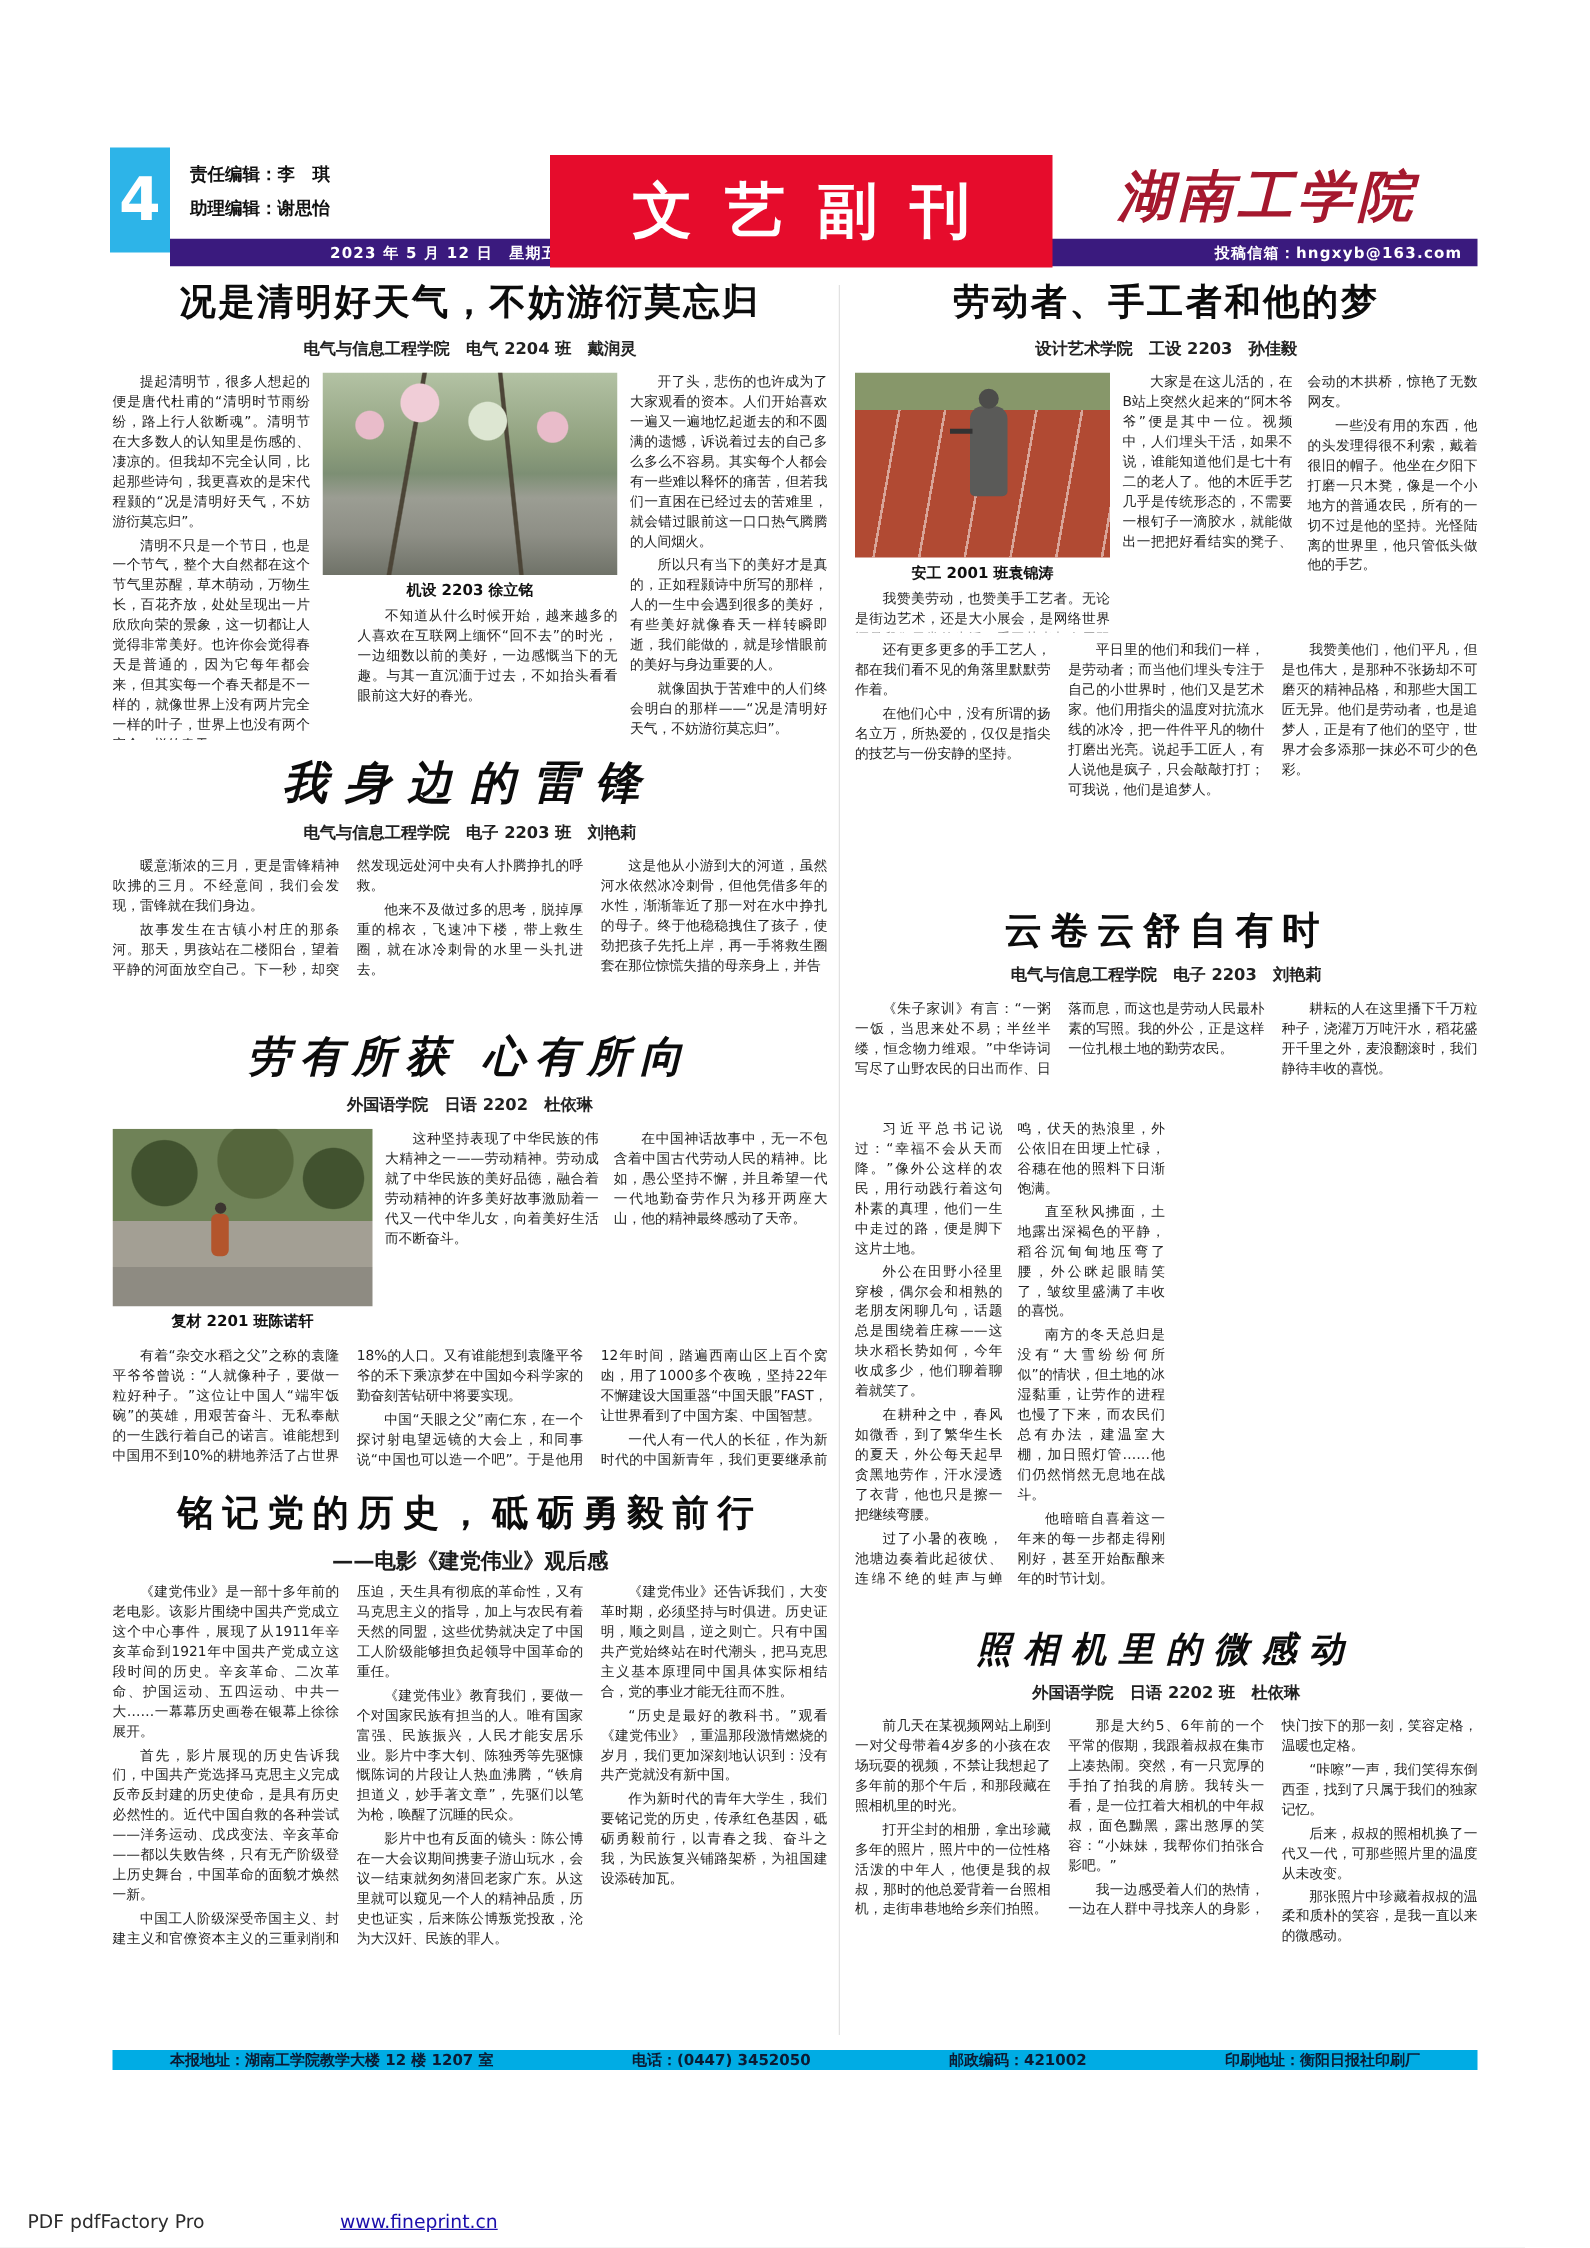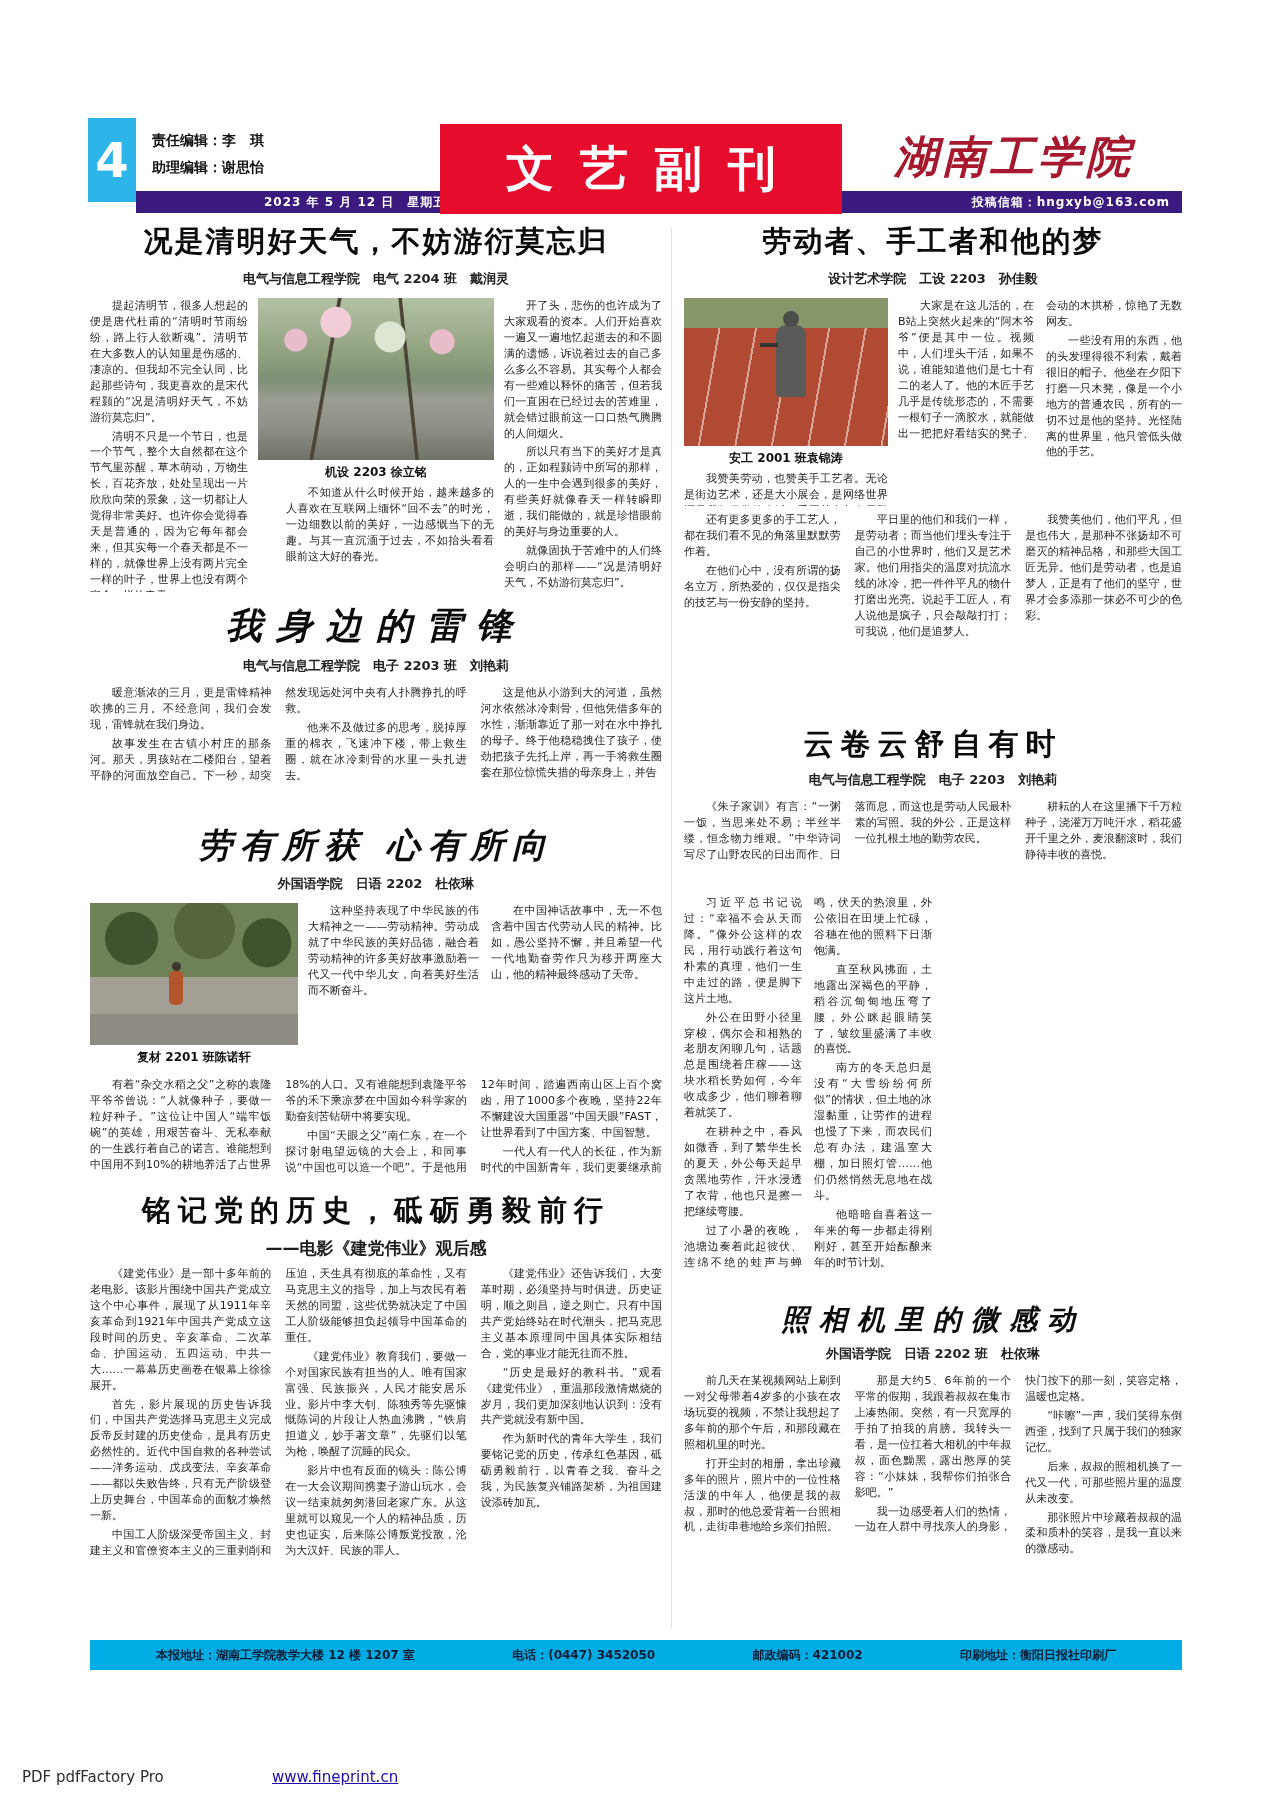--- a/index.html
+++ b/index.html
@@ -65,22 +65,22 @@
   .sweeper::before{content:"";position:absolute;left:3px;top:-9px;width:9px;height:9px;border-radius:50%;background:#3c3530;}
   .photo-pond{height:348px;background:
       linear-gradient(180deg,#b0b3af 0 6%,#9aa09d 6% 54%,#859470 54% 60%,#6b8150 60% 100%);}
   .reeds{position:absolute;left:0;bottom:0;width:100%;height:46%;
          background:repeating-linear-gradient(94deg, rgba(0,0,0,0) 0 9px, rgba(52,72,38,.55) 9px 11px);}
   .angler{position:absolute;right:6%;top:16%;width:118px;height:225px;background:#2d2b27;
           border-radius:46% 40% 18% 24%;}
   .angler::before{content:"";position:absolute;left:6px;top:-8px;width:78px;height:26px;border-radius:50%;background:#8a7f5e;}
   .angler::after{content:"";position:absolute;left:-70px;top:60px;width:80px;height:3px;background:#3a3833;transform:rotate(18deg);}
   
-  .footbar{position:absolute;left:90px;top:1640px;width:1092px;height:30px;background:#00ace4;
-           display:flex;align-items:center;justify-content:space-between;padding:0 66px;box-sizing:border-box;gap:24px;}
+  .footbar{position:absolute;left:90px;top:1640px;width:1092px;height:16px;background:#00ace4;
+           display:flex;align-items:center;justify-content:space-between;padding:0 46px;box-sizing:border-box;gap:24px;}
   .footbar span{font-size:12px;font-weight:bold;color:#0b1b33;}
   .wm{position:absolute;left:22px;top:1768px;font-size:15px;color:#2b2b2b;}
   .wm-link{position:absolute;left:272px;top:1768px;font-size:15px;color:#1a0dab;text-decoration:underline;}
 </style>
 </head>
 <body>
 
 <div class="page">
 
   <div class="numbox">4</div>

